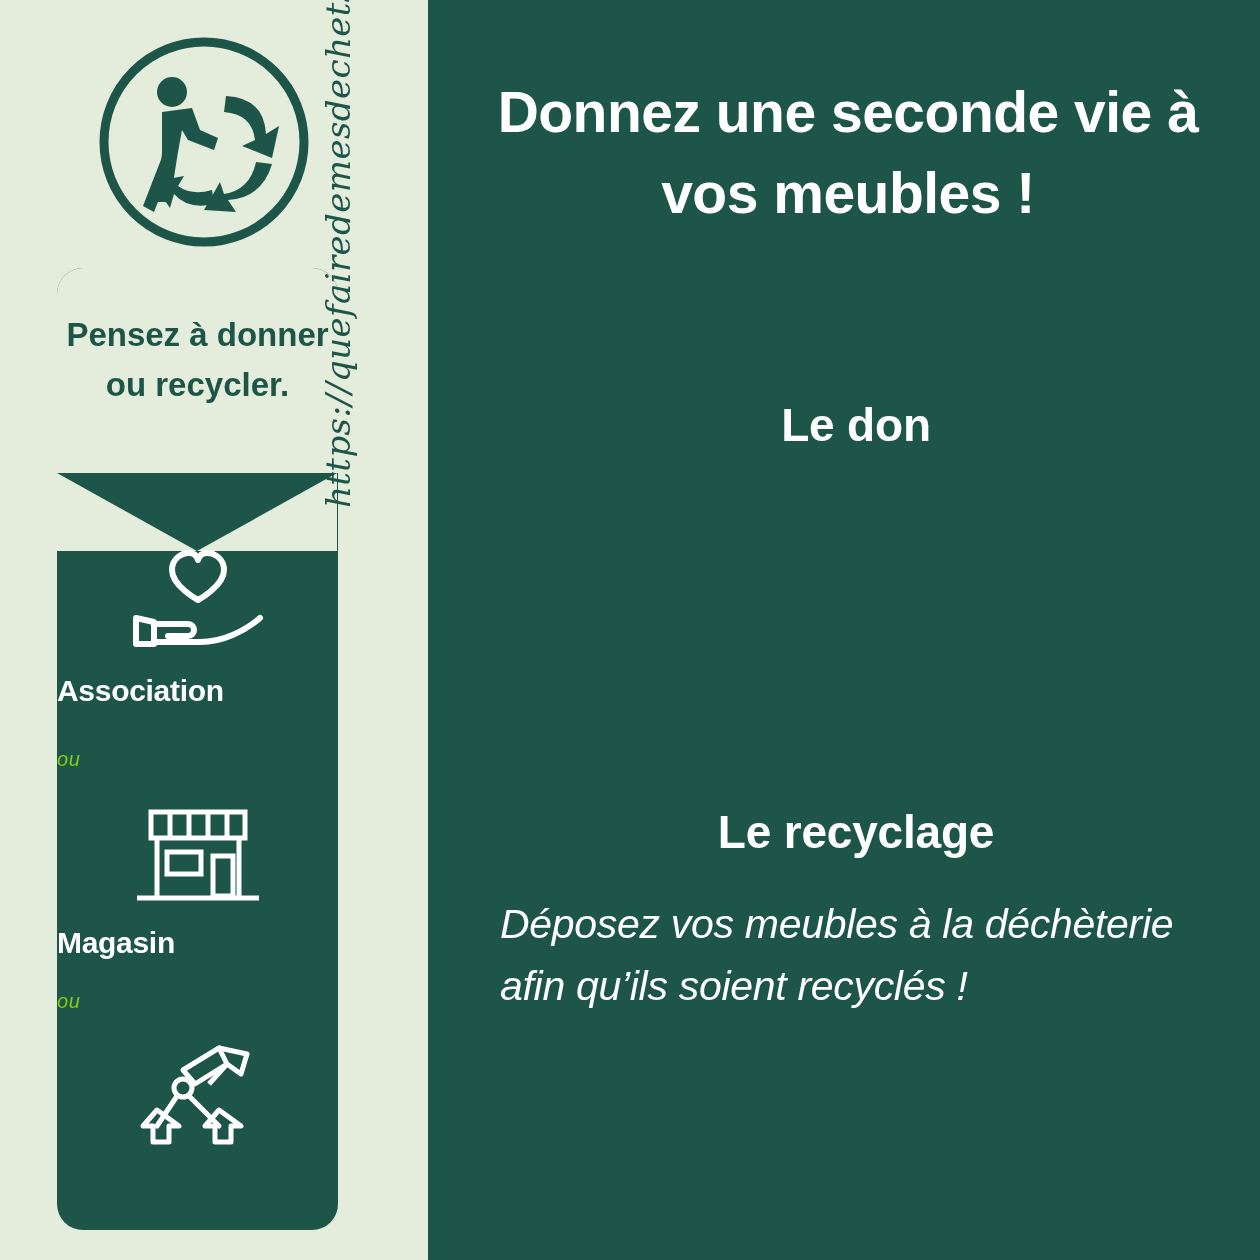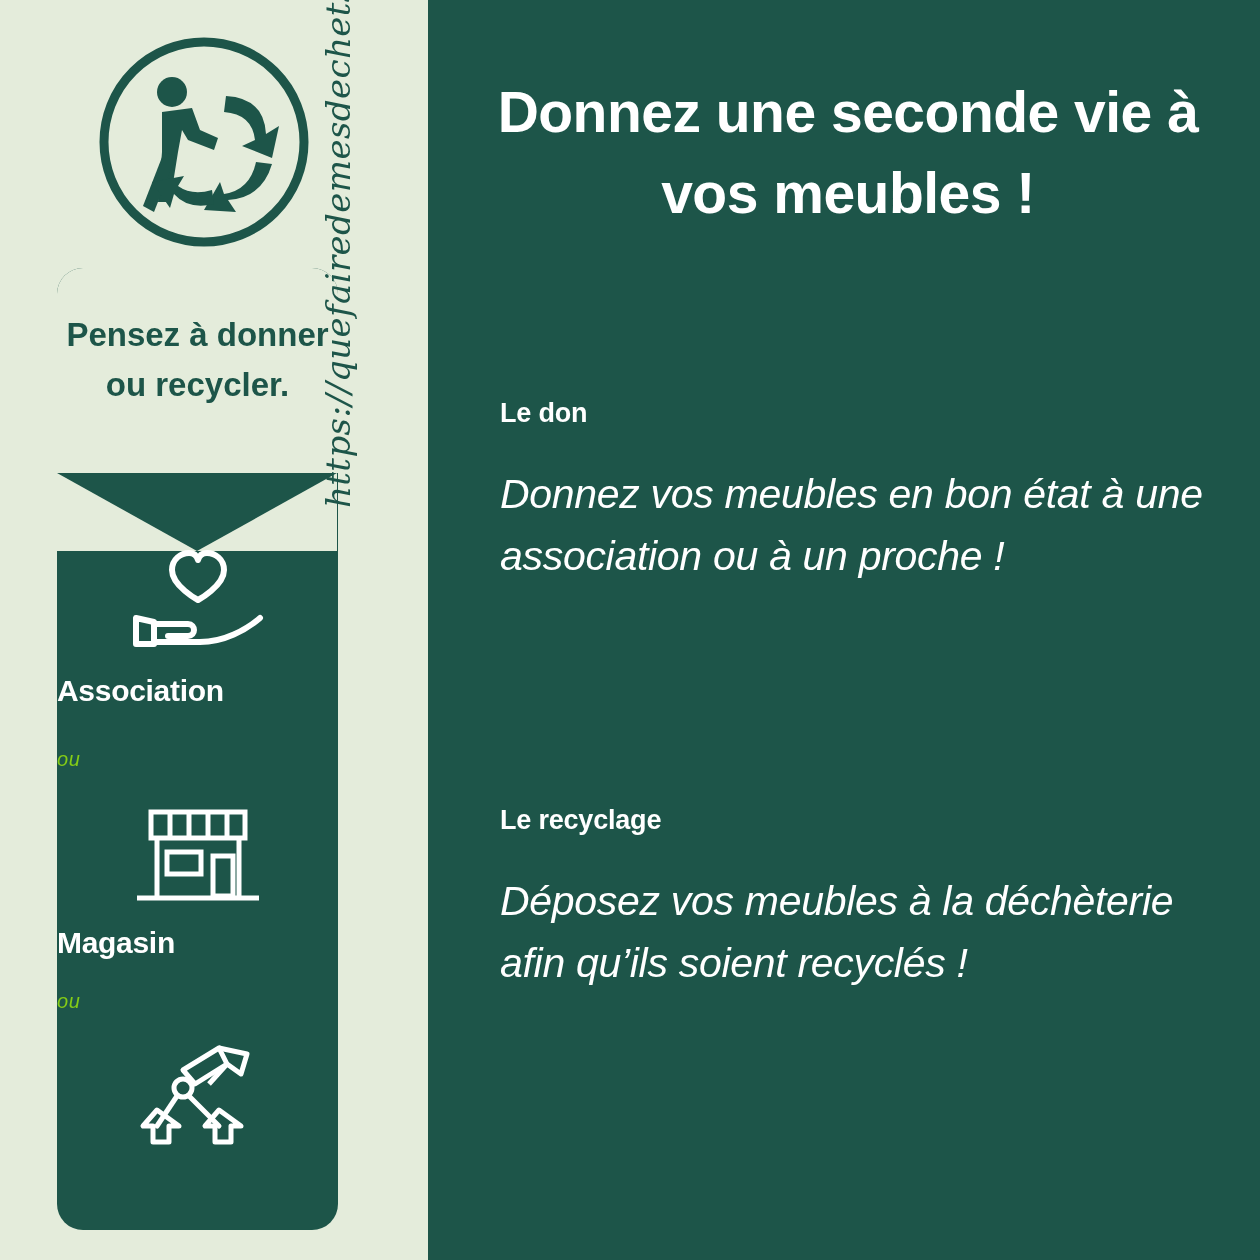--- a/index.html
+++ b/index.html
@@ -38,24 +38,25 @@
   }
   .section {
     position: absolute;
     left: 72px;
     width: 712px;
     color: #ffffff;
   }
   .section.don  { top: 398px; }
   .section.rec  { top: 805px; }
   .section h2 {
-    font-size: 27px;
+    font-size: 46px;
     font-weight: bold;
     margin-bottom: 34px;
     letter-spacing: -0.2px;
+    text-align: center;
   }
   .section p {
     font-size: 41px;
     font-style: italic;
     line-height: 1.52;
     letter-spacing: -0.3px;
   }
   
   .logo {
     position: absolute;
@@ -155,21 +156,20 @@
 </head>
 <body>
 
 <div id="poster">
 
   <div class="right-panel">
     <div class="headline">Donnez une seconde vie à vos meubles !</div>
 
     <div class="section don">
       <h2>Le don</h2>
-      <p>Donnez vos meubles en bon état à une association ou à un proche !</p>
     </div>
 
     <div class="section rec">
       <h2>Le recyclage</h2>
       <p>Déposez vos meubles à la déchèterie afin qu’ils soient recyclés !</p>
     </div>
   </div>
 
   <div class="logo">
     <svg viewBox="0 0 216 216" width="216" height="216" aria-hidden="true">

